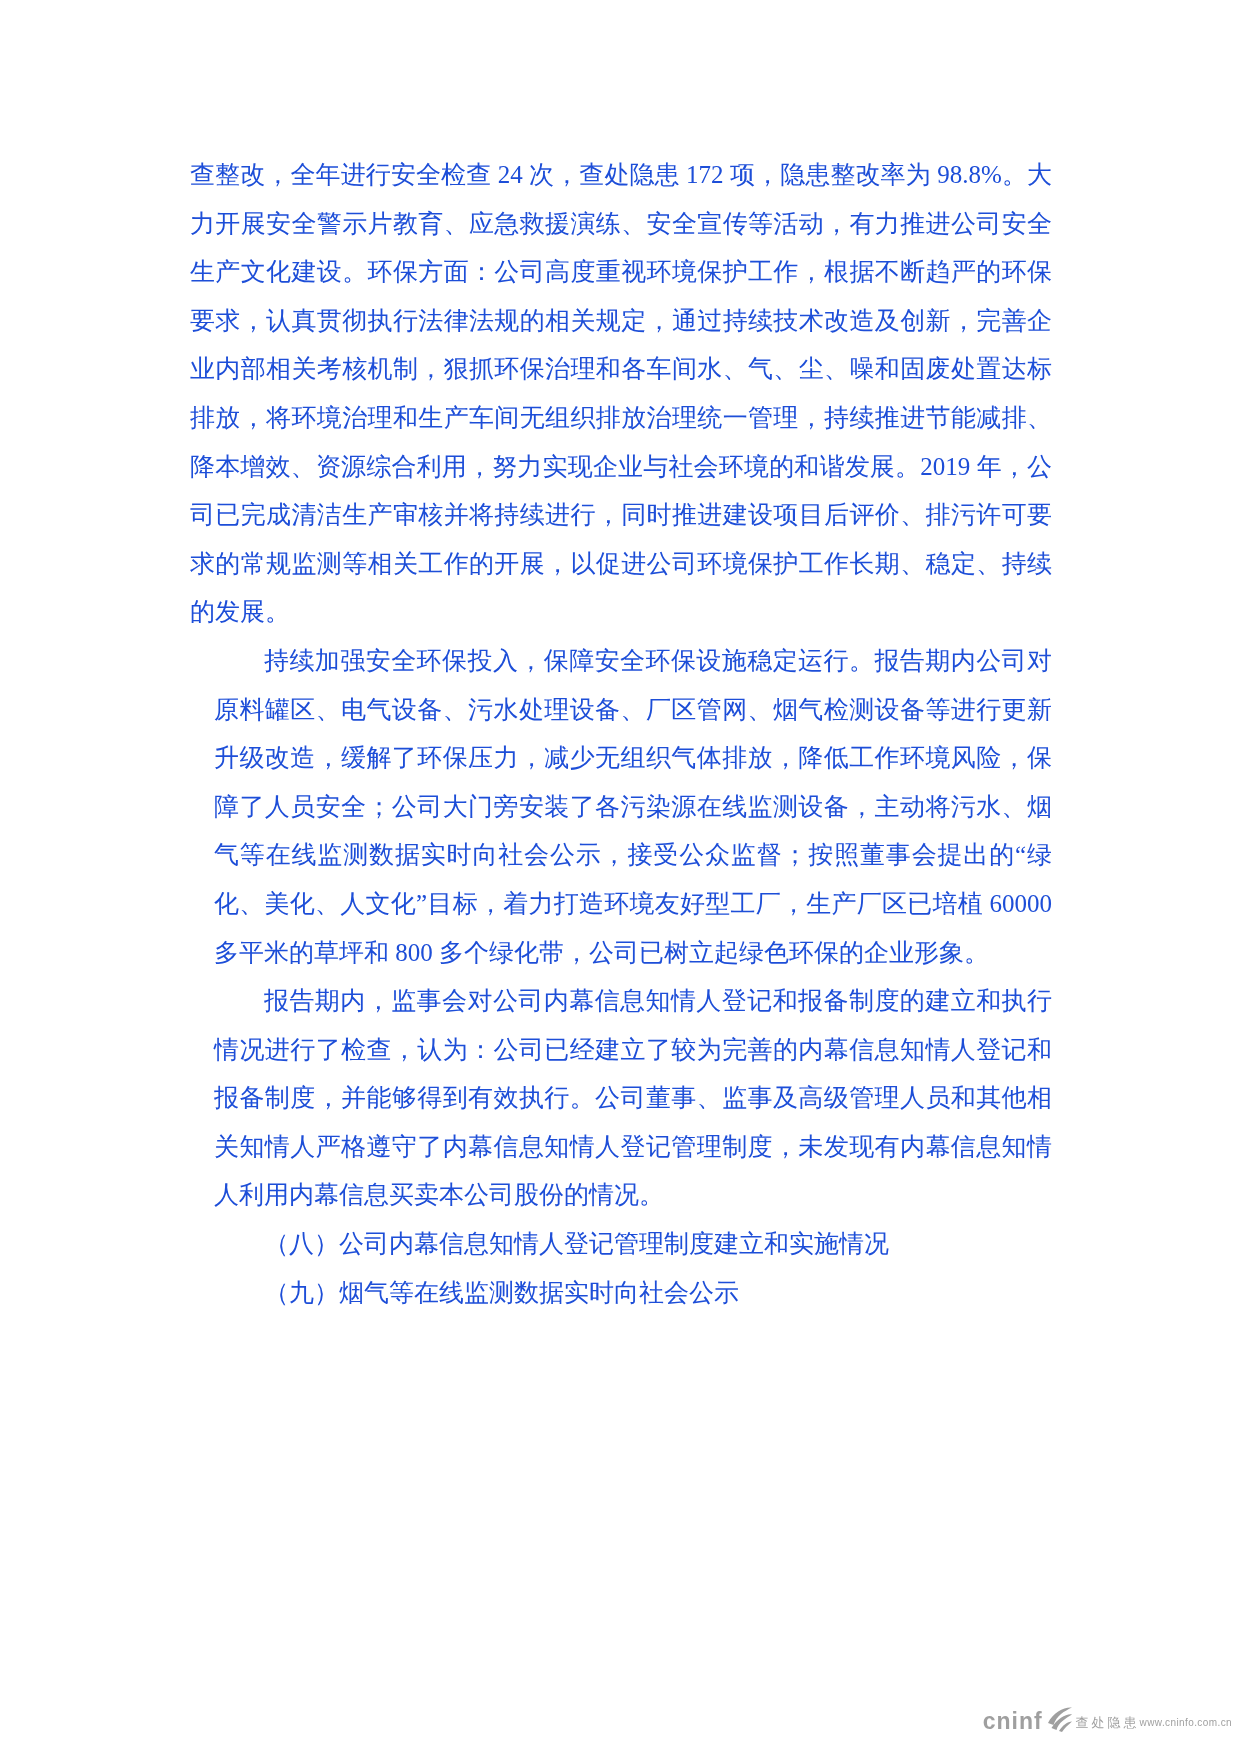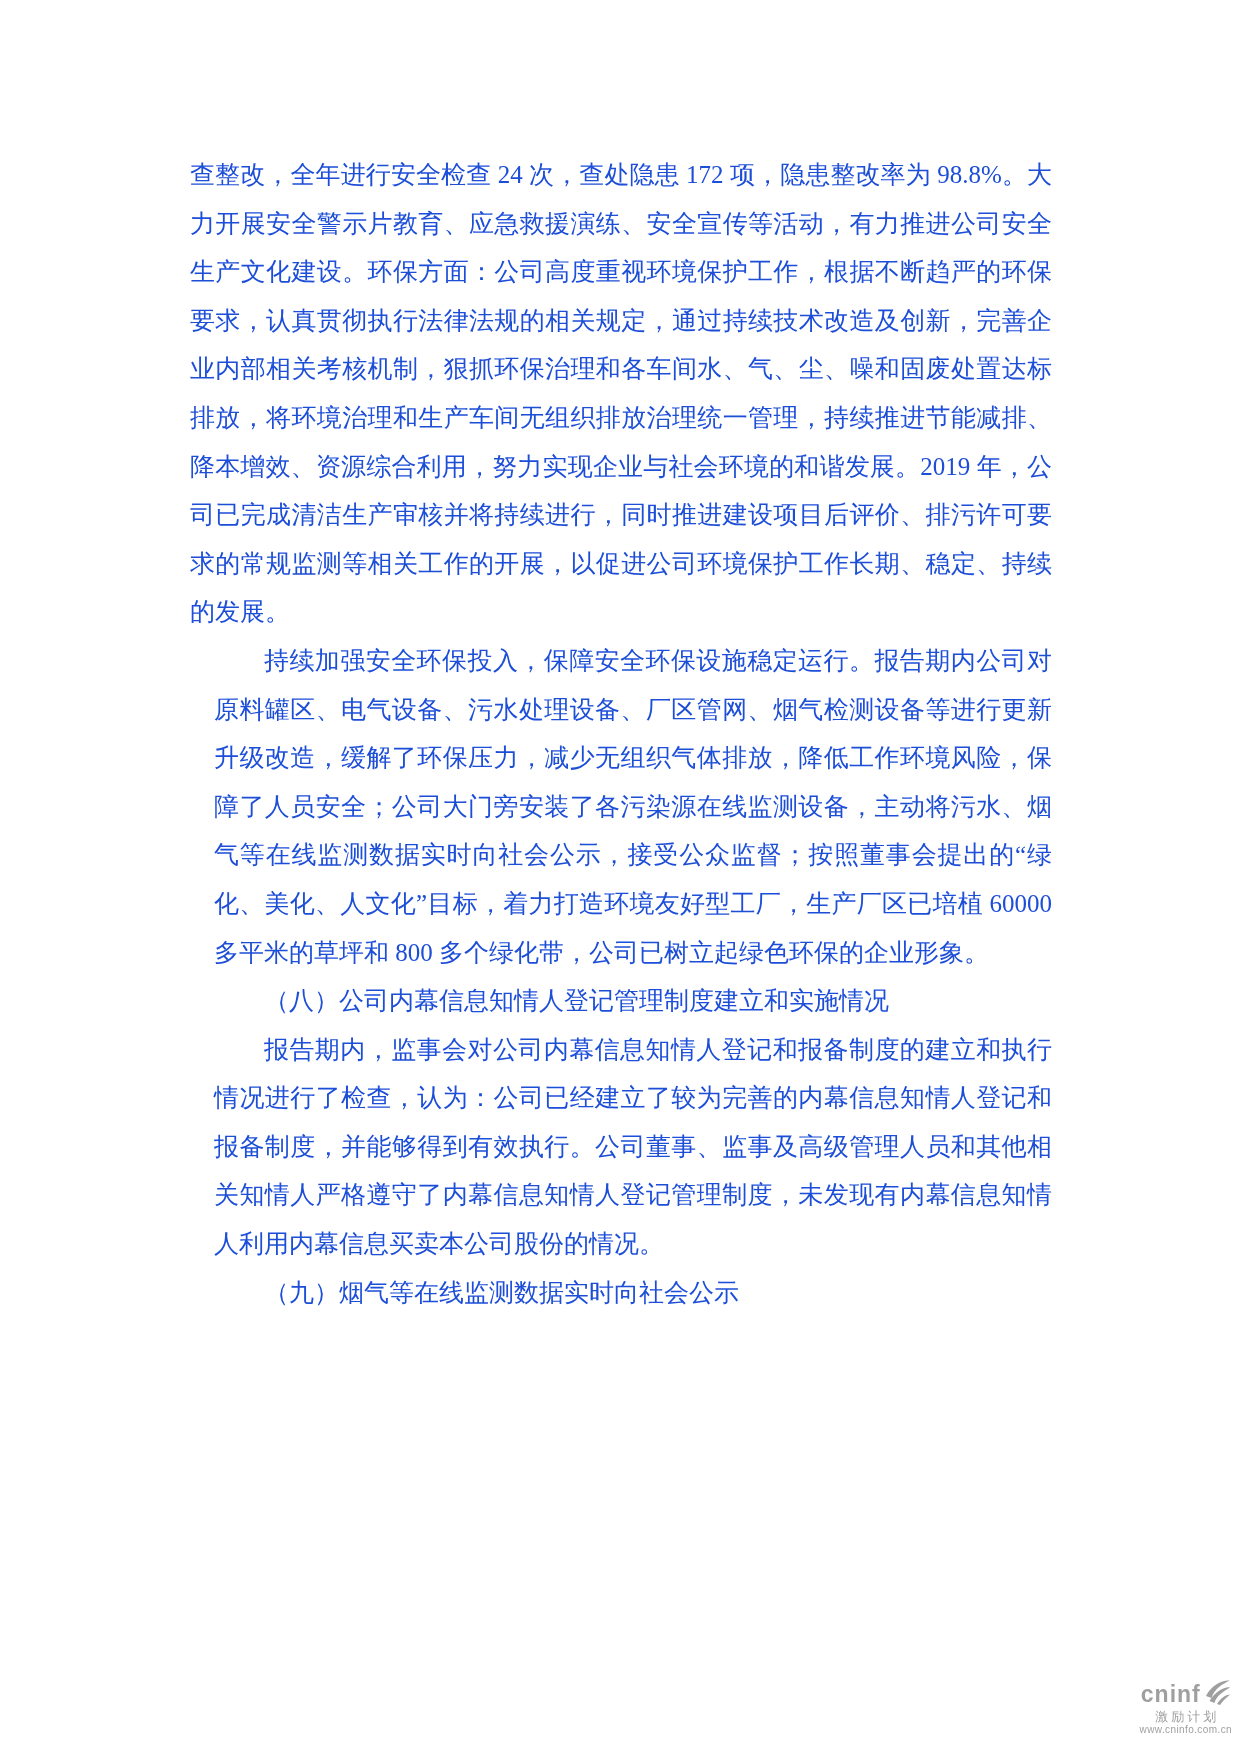--- a/index.html
+++ b/index.html
@@ -32,21 +32,20 @@
   .doc-body p.indent {
     text-indent: 2em;
     margin-left: 24px;
   }
   
   .cninfo-logo {
     position: absolute;
     right: 9px;
     bottom: 19px;
     display: flex;
-    flex-direction: column;
     align-items: center;
     color: #9f9f9f;
     font-family: "Liberation Sans", "DejaVu Sans", sans-serif;
     line-height: 1;
     user-select: none;
   }
   .cninfo-brand-row {
     display: flex;
     align-items: center;
   }
@@ -72,33 +71,33 @@
   }
 </style>
 </head>
 <body>
 
 <div class="page">
 
   <div class="doc-body">
     <p>查整改，全年进行安全检查 24 次，查处隐患 172 项，隐患整改率为 98.8%。大力开展安全警示片教育、应急救援演练、安全宣传等活动，有力推进公司安全生产文化建设。环保方面：公司高度重视环境保护工作，根据不断趋严的环保要求，认真贯彻执行法律法规的相关规定，通过持续技术改造及创新，完善企业内部相关考核机制，狠抓环保治理和各车间水、气、尘、噪和固废处置达标排放，将环境治理和生产车间无组织排放治理统一管理，持续推进节能减排、降本增效、资源综合利用，努力实现企业与社会环境的和谐发展。2019 年，公司已完成清洁生产审核并将持续进行，同时推进建设项目后评价、排污许可要求的常规监测等相关工作的开展，以促进公司环境保护工作长期、稳定、持续的发展。</p>
     <p class="indent">持续加强安全环保投入，保障安全环保设施稳定运行。报告期内公司对原料罐区、电气设备、污水处理设备、厂区管网、烟气检测设备等进行更新升级改造，缓解了环保压力，减少无组织气体排放，降低工作环境风险，保障了人员安全；公司大门旁安装了各污染源在线监测设备，主动将污水、烟气等在线监测数据实时向社会公示，接受公众监督；按照董事会提出的“绿化、美化、人文化”目标，着力打造环境友好型工厂，生产厂区已培植 60000 多平米的草坪和 800 多个绿化带，公司已树立起绿色环保的企业形象。</p>
+    <p class="indent">报告期内，监事会对公司内幕信息知情人登记和报备制度的建立和执行情况进行了检查，认为：公司已经建立了较为完善的内幕信息知情人登记和报备制度，并能够得到有效执行。公司董事、监事及高级管理人员和其他相关知情人严格遵守了内幕信息知情人登记管理制度，未发现有内幕信息知情人利用内幕信息买卖本公司股份的情况。</p>
     <p class="indent">（八）公司内幕信息知情人登记管理制度建立和实施情况</p>
-    <p class="indent">报告期内，监事会对公司内幕信息知情人登记和报备制度的建立和执行情况进行了检查，认为：公司已经建立了较为完善的内幕信息知情人登记和报备制度，并能够得到有效执行。公司董事、监事及高级管理人员和其他相关知情人严格遵守了内幕信息知情人登记管理制度，未发现有内幕信息知情人利用内幕信息买卖本公司股份的情况。</p>
     <p class="indent">（九）烟气等在线监测数据实时向社会公示</p>
   </div>
 
   <div class="cninfo-logo">
     <div class="cninfo-brand-row">
       <span class="cninfo-brand">cninf</span>
       <span class="cninfo-swirl">
         <svg width="27" height="27" viewBox="0 0 27 27" aria-hidden="true">
           <path d="M2 18 C7 7 19 1.5 26 2.5 C18.5 6 10.5 10.5 7.5 20 Z" fill="#9f9f9f"></path>
           <path d="M5.5 23 C11.5 13.5 20.5 8.5 26 9.5 C19.5 13.5 12.5 17.5 10.5 25 Z" fill="#9f9f9f"></path>
           <path d="M13 26 C16.5 20.5 21.5 16.5 26 16.5 C22 20 18 23.5 16 27 Z" fill="#9f9f9f"></path>
         </svg>
       </span>
     </div>
-    <div class="cninfo-cn">激励计划</div>
+    <div class="cninfo-cn">查处隐患</div>
     <div class="cninfo-url">www.cninfo.com.cn</div>
   </div>
 
 </div>
 
 </body></html>

